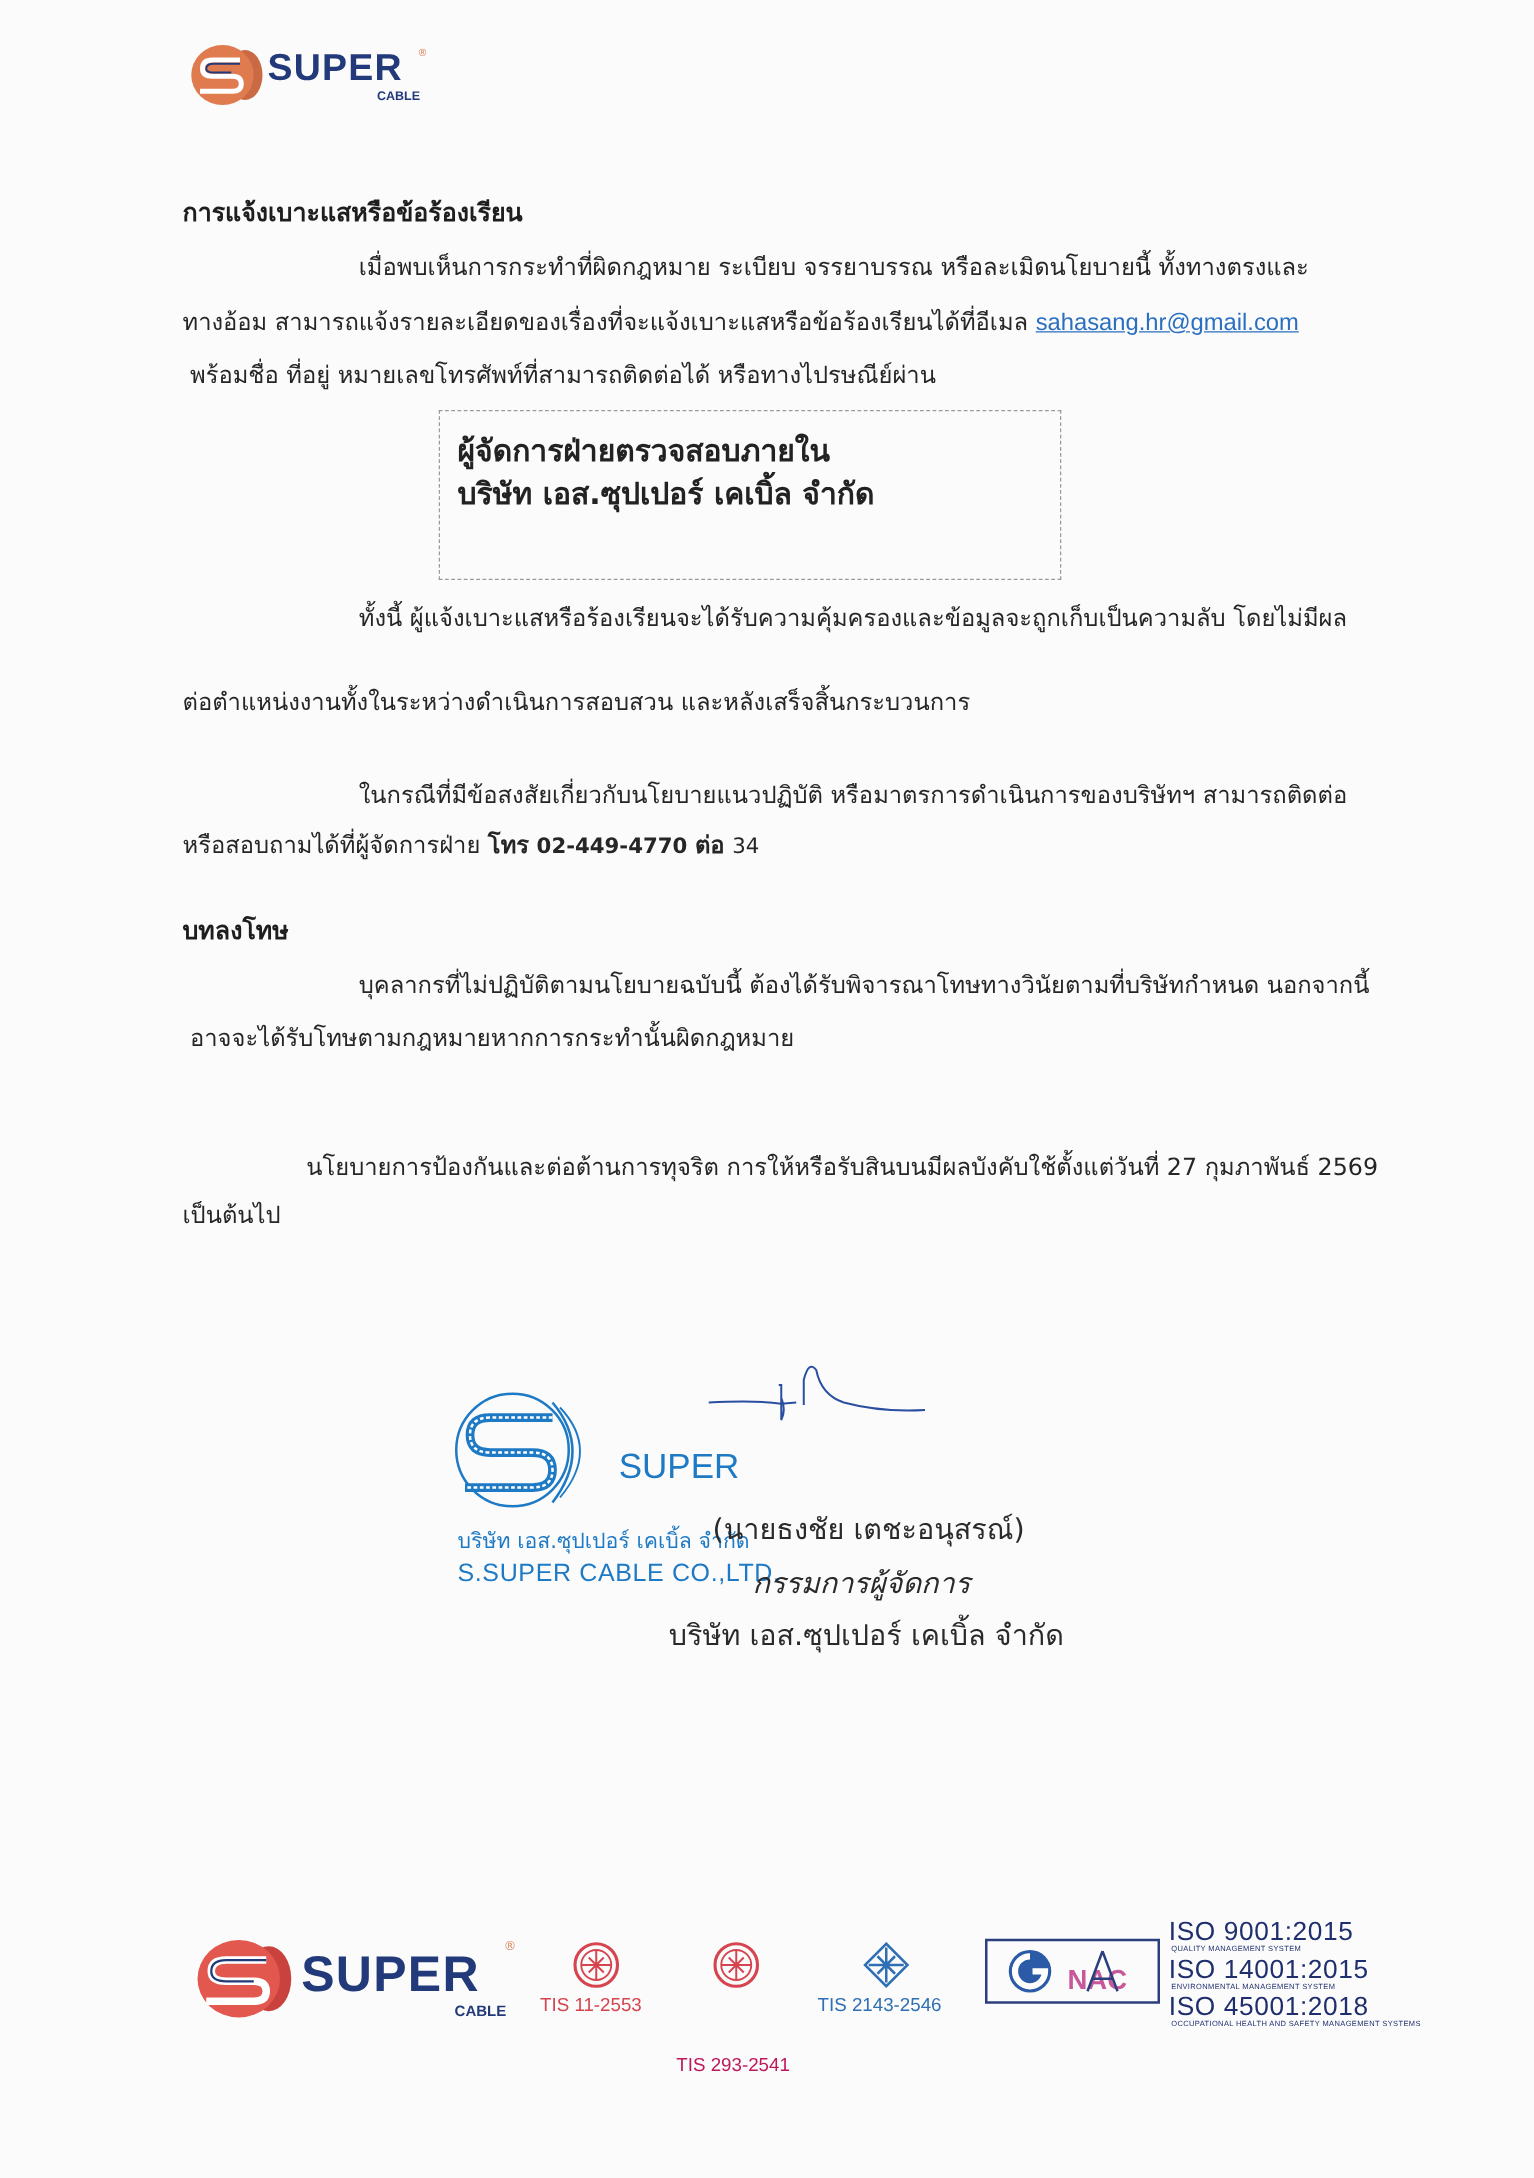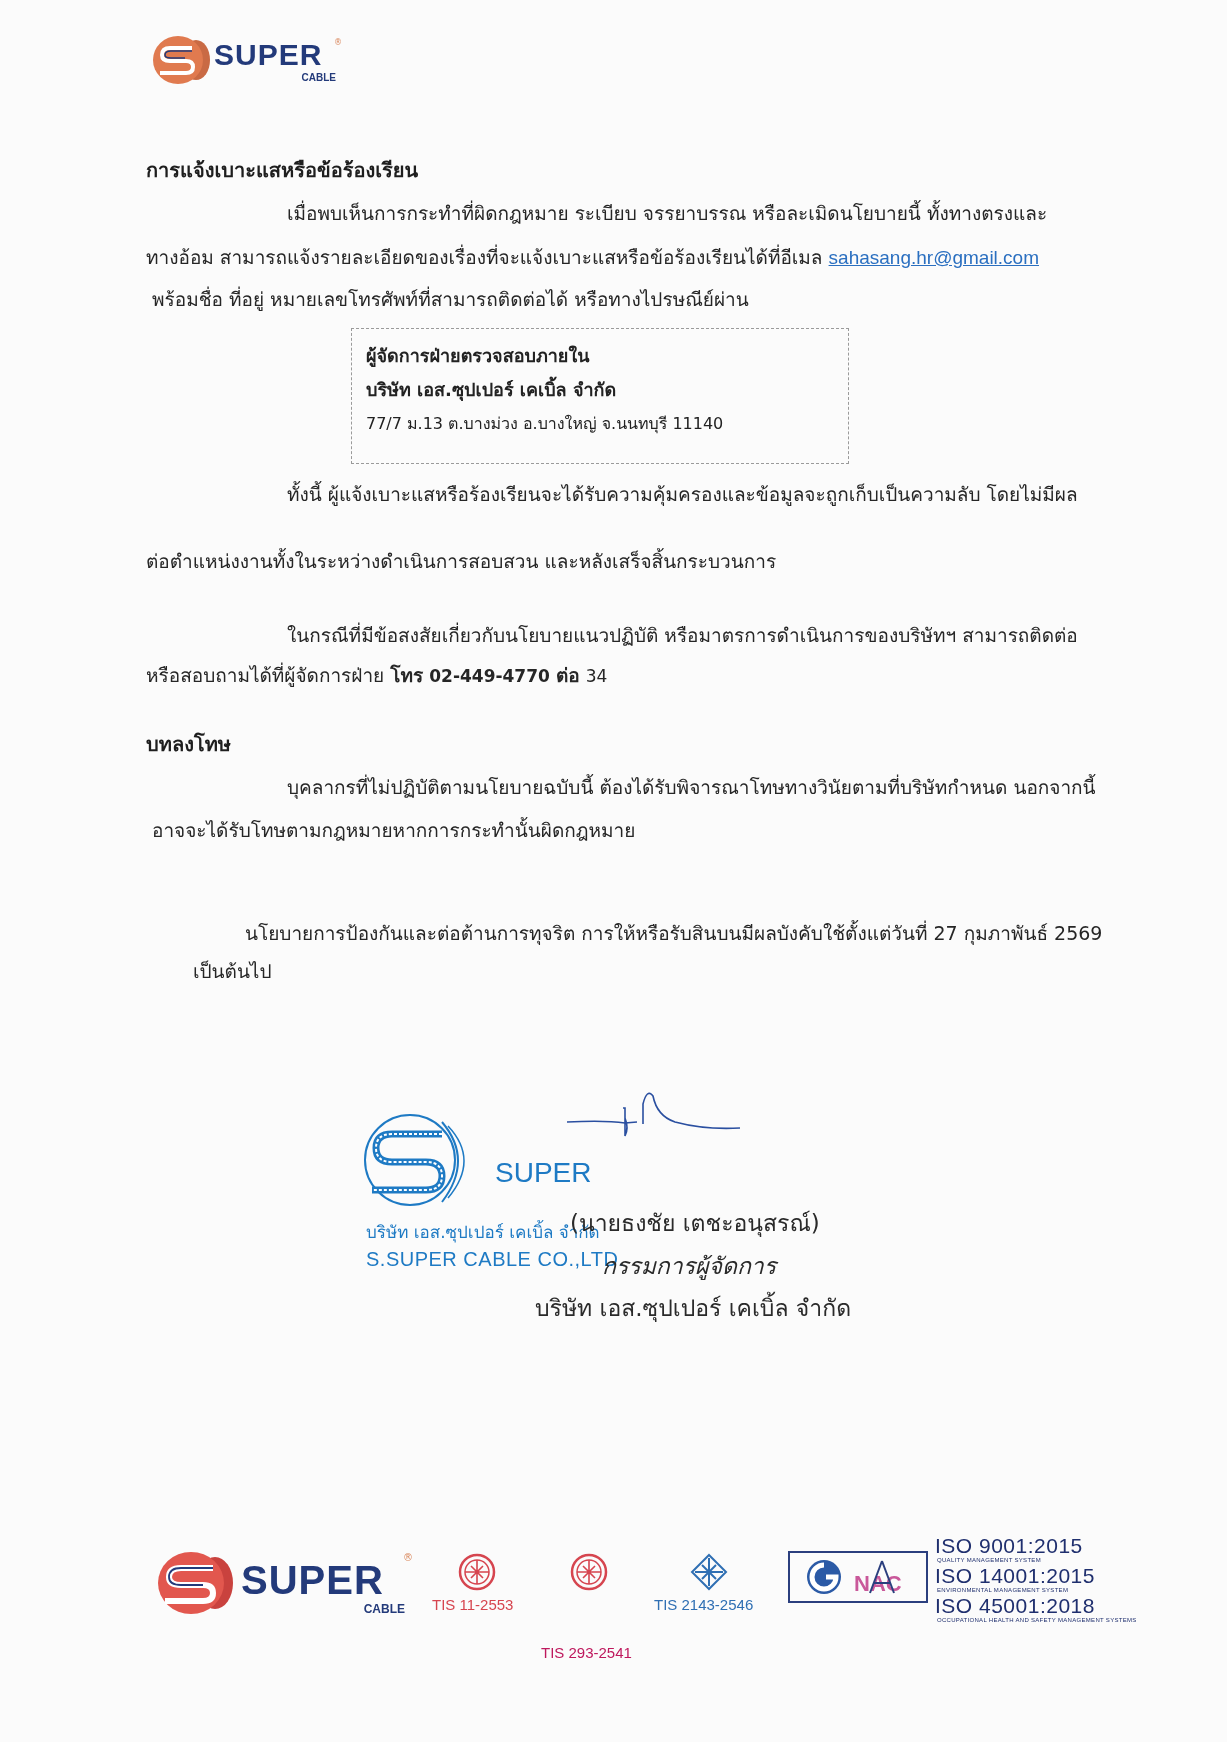--- a/index.html
+++ b/index.html
@@ -20,21 +20,21 @@
     .logo-text { position: relative; }
     .logo-super { font-family: "Liberation Sans", sans-serif; font-weight: bold; color: #233a7a; letter-spacing: 1px; }
     .logo-cable { font-family: "Liberation Sans", sans-serif; font-weight: bold; color: #233a7a; position: absolute; right: 0; }
     .logo-reg { position: absolute; color: #d9875c; font-size: 8px; }
 
     
     .addr-box {
       position: absolute; left: 351px; top: 328px; width: 498px; height: 136px;
       border: 1px dashed #9a9a9a; box-sizing: border-box;
     }
-    .addr-line { position: absolute; left: 14px; font-size: 18px; white-space: nowrap; color: #222; }
+    .addr-line { position: absolute; left: 14px; font-size: 24px; white-space: nowrap; color: #222; }
 
     
     .stamp-text { position: absolute; color: #1e7ac4; white-space: nowrap; }
     .sig-text { position: absolute; color: #2a2a2a; font-size: 23px; white-space: nowrap; }
 
     
     .tis { position: absolute; text-align: center; font-family: "Liberation Sans", sans-serif; font-size: 15px; white-space: nowrap; }
     .iso-main { position: absolute; font-family: "Liberation Sans", sans-serif; font-size: 21px; color: #1f2f6e; white-space: nowrap; letter-spacing: 0.5px; }
     .iso-sub { position: absolute; font-family: "Liberation Sans", sans-serif; font-size: 6px; color: #1f2f6e; white-space: nowrap; letter-spacing: 0.3px; }
     .cert-box { position: absolute; left: 788px; top: 1551px; width: 140px; height: 52px; border: 2px solid #2b3f7e; box-sizing: border-box; }
@@ -60,40 +60,39 @@
 
 <div class="line" style="left:287px; top:198px;">เมื่อพบเห็นการกระทำที่ผิดกฎหมาย  ระเบียบ  จรรยาบรรณ  หรือละเมิดนโยบายนี้    ทั้งทางตรงและ</div>
 <div class="line" style="left:146px; top:242px;">
   <span>ทางอ้อม   สามารถแจ้งรายละเอียดของเรื่องที่จะแจ้งเบาะแสหรือข้อร้องเรียนได้ที่อีเมล </span><a class="email">sahasang.hr@gmail.com</a>
 </div>
 <div class="line" style="left:152px; top:284px;">พร้อมชื่อ ที่อยู่ หมายเลขโทรศัพท์ที่สามารถติดต่อได้  หรือทางไปรษณีย์ผ่าน</div>
 
 <div class="addr-box">
   <div class="addr-line bold" style="top:12px;">ผู้จัดการฝ่ายตรวจสอบภายใน</div>
   <div class="addr-line bold" style="top:46px;">บริษัท เอส.ซุปเปอร์ เคเบิ้ล จำกัด</div>
-  <div class="addr-line" style="top:82px; font-size:16px;">77/7  ม.13  ต.บางม่วง  อ.บางใหญ่  จ.นนทบุรี 11140</div>
 </div>
 
 <div class="line" style="left:287px; top:479px;">ทั้งนี้  ผู้แจ้งเบาะแสหรือร้องเรียนจะได้รับความคุ้มครองและข้อมูลจะถูกเก็บเป็นความลับ โดยไม่มีผล</div>
 <div class="line" style="left:146px; top:546px;">ต่อตำแหน่งงานทั้งในระหว่างดำเนินการสอบสวน และหลังเสร็จสิ้นกระบวนการ</div>
 
 <div class="line" style="left:287px; top:620px;">ในกรณีที่มีข้อสงสัยเกี่ยวกับนโยบายแนวปฏิบัติ หรือมาตรการดำเนินการของบริษัทฯ  สามารถติดต่อ</div>
 <div class="line" style="left:146px; top:660px;">
   <span>หรือสอบถามได้ที่ผู้จัดการฝ่าย </span><span class="bold">โทร</span>
   <span class="bold" style="font-size:17px;">02-449-4770</span>
   <span class="bold">ต่อ</span>
   <span style="font-size:17px;">34</span>
 </div>
 
 <div class="line heading" style="left:146px; top:728px;">บทลงโทษ</div>
 <div class="line" style="left:287px; top:772px;">บุคลากรที่ไม่ปฏิบัติตามนโยบายฉบับนี้  ต้องได้รับพิจารณาโทษทางวินัยตามที่บริษัทกำหนด  นอกจากนี้</div>
 <div class="line" style="left:152px; top:815px;">อาจจะได้รับโทษตามกฎหมายหากการกระทำนั้นผิดกฎหมาย</div>
 
 <div class="line" style="left:245px; top:918px;">นโยบายการป้องกันและต่อต้านการทุจริต การให้หรือรับสินบนมีผลบังคับใช้ตั้งแต่วันที่ 27 กุมภาพันธ์ 2569</div>
-<div class="line" style="left:146px; top:956px;margin-left:47px;">เป็นต้นไป</div>
+<div class="line" style="left:146px; top:956px;">เป็นต้นไป</div>
 
 <svg class="abs" width="180" height="80" viewBox="0 0 180 80" style="left:565px; top:1088px;">
   <path d="M2 34 Q40 32 60 35 L72 34" stroke="#2a4fa0" stroke-width="1.6" fill="none"></path>
   <path d="M58 20 L60 20 L60 48 Q64 40 60 30" stroke="#2a4fa0" stroke-width="1.6" fill="none"></path>
   <path d="M78 36 L78 16 Q82 0 88 8 Q92 28 110 34 Q140 42 175 40" stroke="#2a4fa0" stroke-width="1.6" fill="none"></path>
 </svg>
 
 <svg class="abs" width="130" height="100" viewBox="0 0 130 100" style="left:362px; top:1110px;">
   <circle cx="48" cy="50" r="45" fill="none" stroke="#1e7ac4" stroke-width="2"></circle>
   <path d="M80 12 Q112 50 80 92" fill="none" stroke="#1e7ac4" stroke-width="2"></path>

